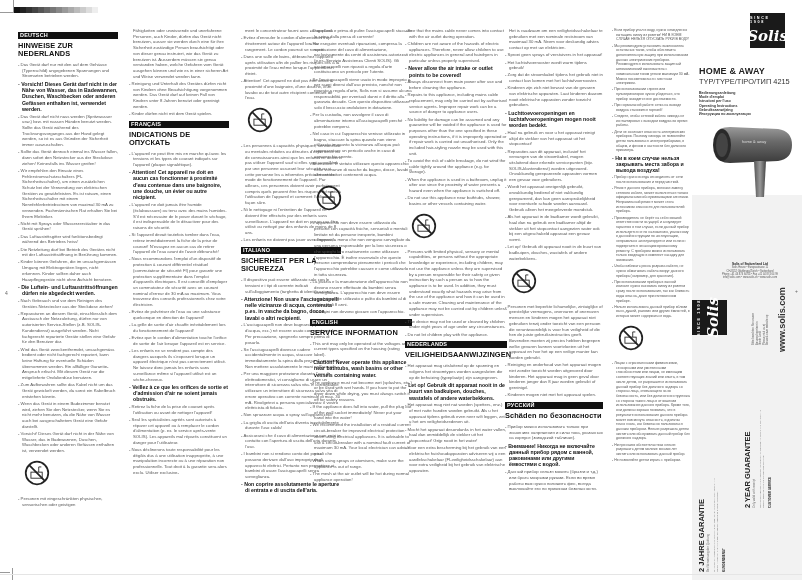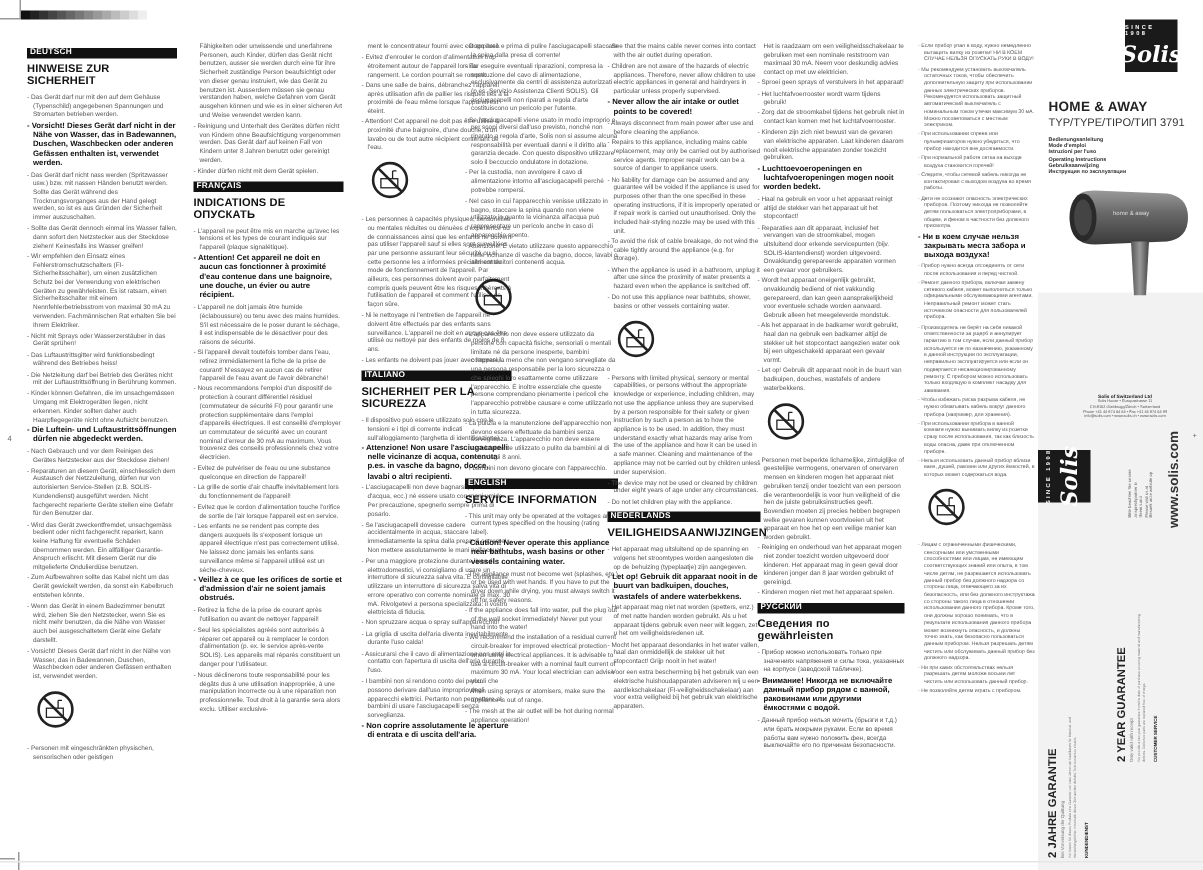--- a/index.html
+++ b/index.html
@@ -68,21 +68,21 @@
 <div class="crop" style="left:13px;top:0;width:1px;height:12px;"></div>
 <div class="crop" style="left:0;top:572px;width:10px;height:1px;"></div>
 <div class="crop" style="left:12px;top:568px;width:1px;height:12px;"></div>
 <div class="crop" style="left:790px;top:12px;width:12px;height:1px;"></div>
 <div class="crop" style="left:789px;top:0;width:1px;height:12px;"></div>
 <div class="crop" style="left:792px;top:572px;width:10px;height:1px;"></div>
 <div class="crop" style="left:790px;top:568px;width:1px;height:12px;"></div>
 
 <div class="col" style="left:18px;width:100px;top:28px;">
   <div class="lang-bar">DEUTSCH</div>
-  <div class="sec-title">HINWEISE ZUR SICHERHEIT</div>
+  <div class="sec-title">HINWEISE ZUR NEDERLANDS</div>
   <div>
       <p class="">- Das Gerät darf nur mit den auf dem Gehäuse (Typenschild) angegebenen Spannungen und Stromarten betrieben werden.</p>
       <p class="bold">- Vorsicht! Dieses Gerät darf nicht in der Nähe von Wasser, das in Badewannen, Duschen, Waschbecken oder anderen Gefässen enthalten ist, verwendet werden.</p>
       <p class="">- Das Gerät darf nicht nass werden (Spritzwasser usw.) bzw. mit nassen Händen benutzt werden. Sollte das Gerät während des Trocknungsvorganges aus der Hand gelegt werden, so ist es aus Gründen der Sicherheit immer auszuschalten.</p>
       <p class="">- Sollte das Gerät dennoch einmal ins Wasser fallen, dann sofort den Netzstecker aus der Steckdose ziehen! Keinesfalls ins Wasser greifen!</p>
       <p class="">- Wir empfehlen den Einsatz eines Fehlerstromschutzschalters (FI-Sicherheitsschalter), um einen zusätzlichen Schutz bei der Verwendung von elektrischen Geräten zu gewährleisten. Es ist ratsam, einen Sicherheitsschalter mit einem Nennfehlerbetriebsstrom von maximal 30 mA zu verwenden. Fachmännischen Rat erhalten Sie bei Ihrem Elektriker.</p>
       <p class="">- Nicht mit Sprays oder Wasserzerstäuber in das Gerät sprühen!</p>
       <p class="">- Das Luftaustrittsgitter wird funktionsbedingt während des Betriebes heiss!</p>
       <p class="">- Die Netzleitung darf bei Betrieb des Gerätes nicht mit der Luftaustrittsöffnung in Berührung kommen.</p>
       <p class="">- Kinder können Gefahren, die im unsachgemässen Umgang mit Elektrogeräten liegen, nicht erkennen. Kinder sollten daher auch Haarpflegegeräte nicht ohne Aufsicht benutzen.</p>
@@ -252,21 +252,21 @@
       <rect x="8" y="14" width="13" height="7" fill="none" stroke="#222" stroke-width="1"></rect>
       <path d="M17 8 v6 M17 8 h3" stroke="#222" stroke-width="1" fill="none"></path>
       <line x1="6" y1="6" x2="24" y2="24" stroke="#222" stroke-width="2"></line>
     </svg>
   <div>
       <p class="">- Personen met beperkte lichamelijke, zintuiglijke of geestelijke vermogens, onervaren of onervaren mensen en kinderen mogen het apparaat niet gebruiken tenzij onder toezicht van een persoon die verantwoordelijk is voor hun veiligheid of die hen de juiste gebruiksinstructies geeft. Bovendien moeten zij precies hebben begrepen welke gevaren kunnen voortvloeien uit het apparaat en hoe het op een veilige manier kan worden gebruikt.</p>
       <p class="">- Reiniging en onderhoud van het apparaat mogen niet zonder toezicht worden uitgevoerd door kinderen. Het apparaat mag in geen geval door kinderen jonger dan 8 jaar worden gebruikt of gereinigd.</p>
       <p class="">- Kinderen mogen niet met het apparaat spelen.</p>
     </div>
   <div class="lang-bar">РУССКИЙ</div>
-  <div class="sec-title">Сведения по gewährleisten</div>
+  <div class="sec-title">Schäden по безопасности</div>
   <div>
       <p class="">- Прибор можно использовать только при значениях напряжения и силы тока, указанных на корпусе (заводской табличке).</p>
       <p class="bold">- Внимание! Никогда не включайте данный прибор рядом с ванной, раковинами или другими ёмкостями с водой.</p>
       <p class="">- Данный прибор нельзя мочить (брызги и т.д.) или брать мокрыми руками. Если во время работы вам нужно положить фен, всегда выключайте его по причинам безопасности.</p>
     </div>
 </div>
 
 <div class="col" style="left:612px;width:78px;top:28px;font-size:3.5px;line-height:4.7px;">
   <div>
       <p class="">- Если прибор упал в воду, нужно немедленно вытащить вилку из розетки! НИ В КОЕМ СЛУЧАЕ НЕЛЬЗЯ ОПУСКАТЬ РУКИ В ВОДУ!</p>
@@ -298,21 +298,21 @@
 
 <div class="cover"></div>
 <div class="cover-top"></div>
 
 <div class="logo-box" style="left:750px;top:13px;width:35px;height:35px;">
   <div class="since">SINCE 1908</div>
   <div class="solis">Solis</div>
 </div>
 
 <div class="title-main">HOME &amp; AWAY</div>
-<div class="title-sub">TYP/TYPE/TIPO/ТИП 3791</div>
+<div class="title-sub">TYP/TYPE/TIPO/ТИП 4215</div>
 <div class="manual-list">
   <div>Bedienungsanleitung</div>
   <div>Mode d'emploi</div>
   <div>Istruzioni per l'uso</div>
   <div>Operating Instructions</div>
   <div>Gebruiksaanwijzing</div>
   <div>Инструкция по эксплуатации</div>
 </div>
 
 <svg style="position:absolute;left:708px;top:125px;" width="86" height="72" viewBox="0 0 86 72">

